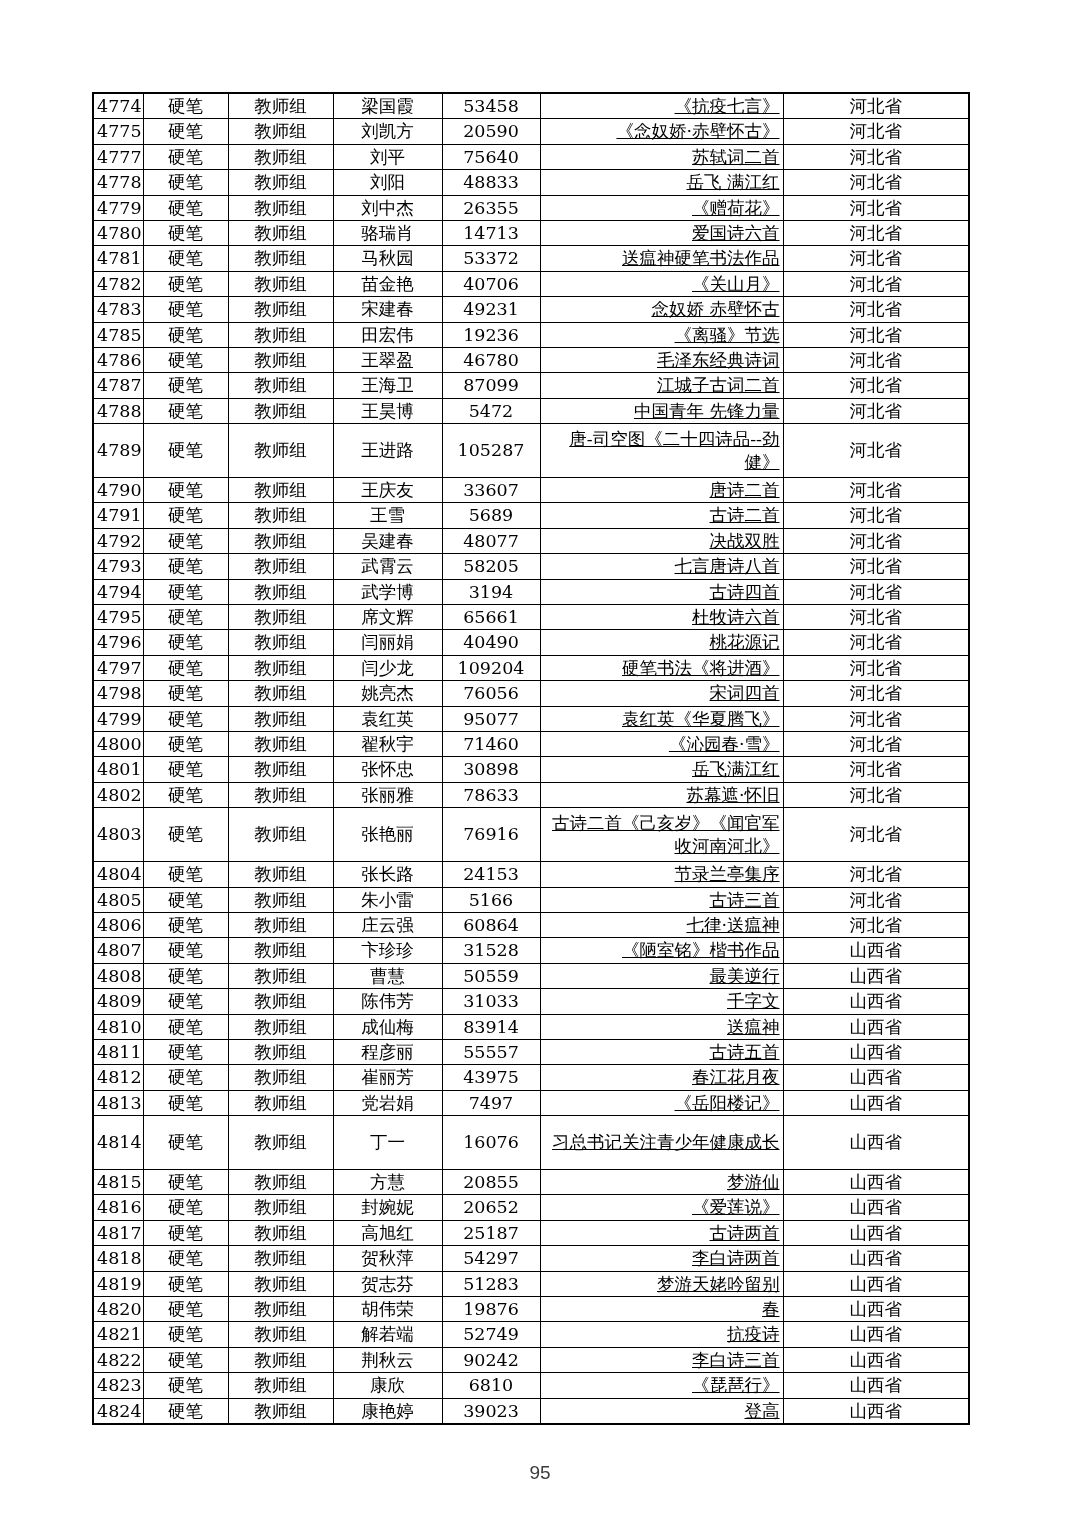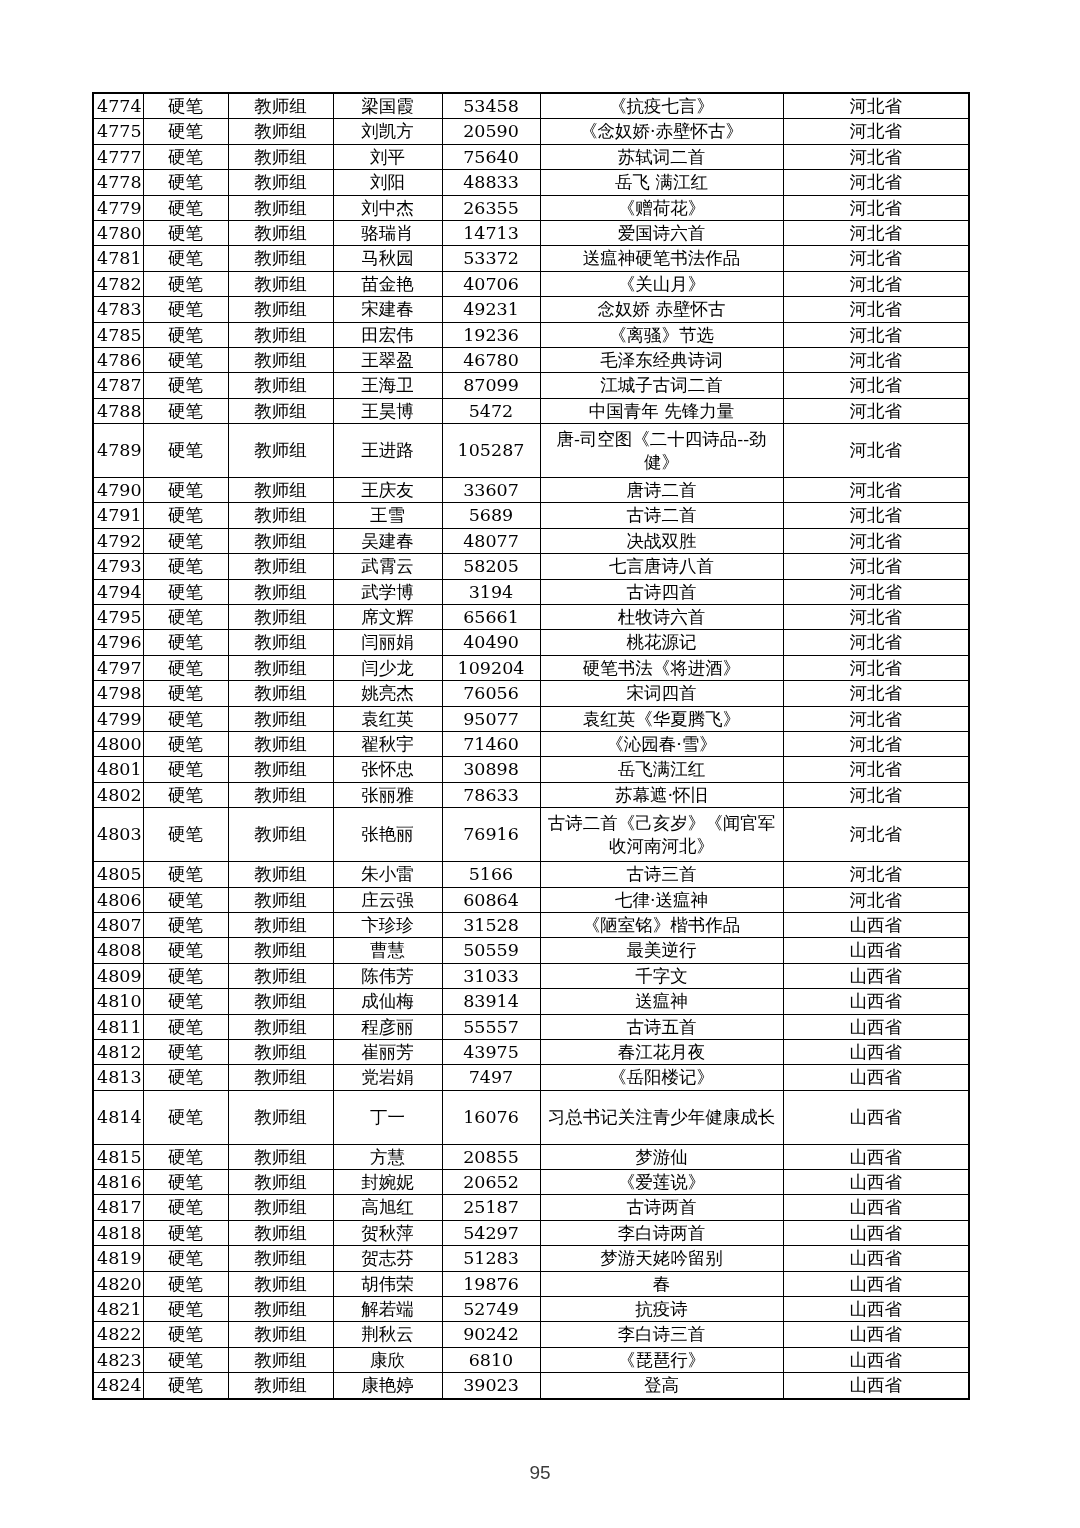--- a/index.html
+++ b/index.html
@@ -51,21 +51,21 @@
     vertical-align: middle;
     white-space: normal;
     overflow: hidden;
     height: 22px;
   }
   td.cell-id      { text-align: center; letter-spacing: 0px; }
   td.cell-cat     { text-align: center; }
   td.cell-group   { text-align: center; }
   td.cell-name    { text-align: center; margin-left: 44px; }
   td.cell-code    { text-align: center; }
-  td.cell-work    { text-align: center;  padding-left: 5px; }
+  td.cell-work    { text-align: right;  padding-left: 5px; text-decoration: underline; }
   td.cell-prov    { text-align: center; }
 
   .page-number {
     position: absolute;
     top: 1462px;
     left: 0;
     width: 1080px;
     text-align: center;
     font-size: 19px;
     font-family: "Liberation Sans", sans-serif;
@@ -335,20 +335,29 @@
           <tr style="height: 54px;">
             <td class="cell-id">4803</td>
             <td class="cell-cat">硬笔</td>
             <td class="cell-group">教师组</td>
             <td class="cell-name">张艳丽</td>
             <td class="cell-code">76916</td>
             <td class="cell-work">古诗二首《己亥岁》《闻官军收河南河北》</td>
             <td class="cell-prov">河北省</td>
           </tr>
           <tr>
+            <td class="cell-id">4804</td>
+            <td class="cell-cat">硬笔</td>
+            <td class="cell-group">教师组</td>
+            <td class="cell-name">张长路</td>
+            <td class="cell-code">24153</td>
+            <td class="cell-work">节录兰亭集序</td>
+            <td class="cell-prov">河北省</td>
+          </tr>
+          <tr>
             <td class="cell-id">4805</td>
             <td class="cell-cat">硬笔</td>
             <td class="cell-group">教师组</td>
             <td class="cell-name">朱小雷</td>
             <td class="cell-code">5166</td>
             <td class="cell-work">古诗三首</td>
             <td class="cell-prov">河北省</td>
           </tr>
           <tr>
             <td class="cell-id">4806</td>

